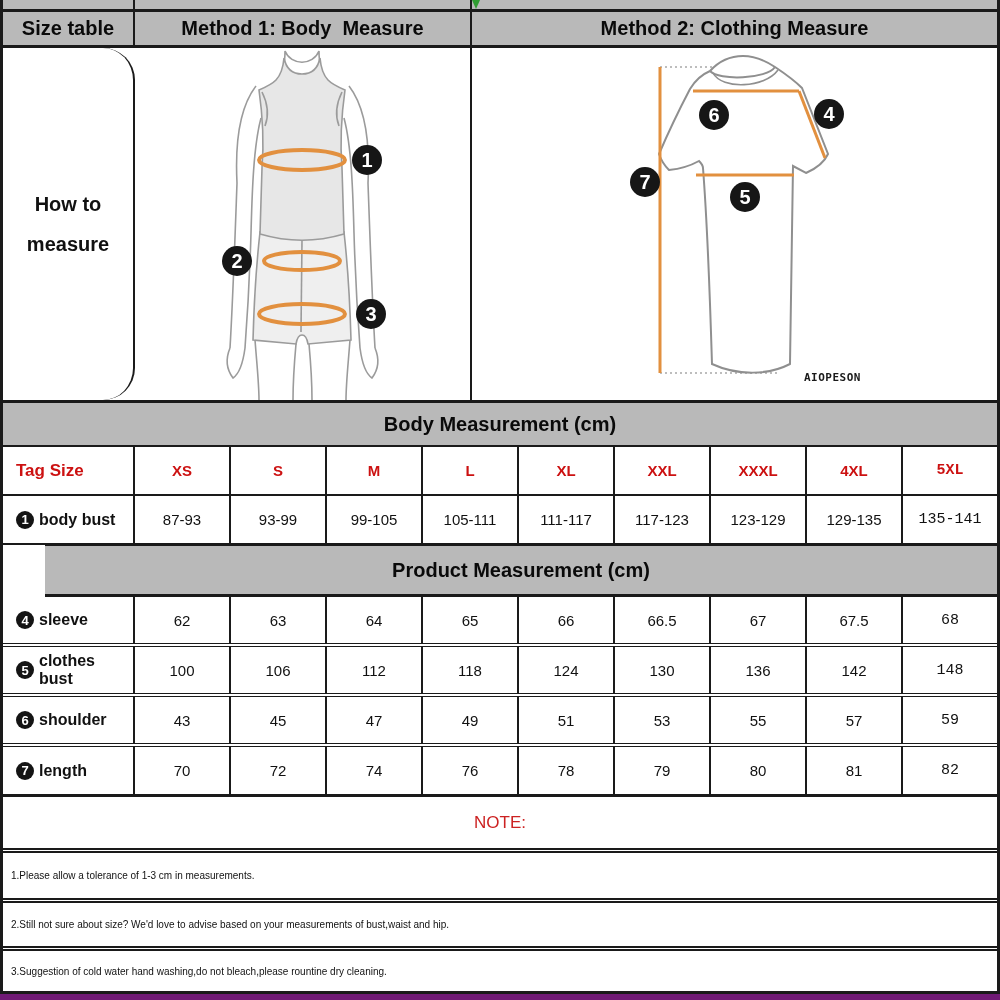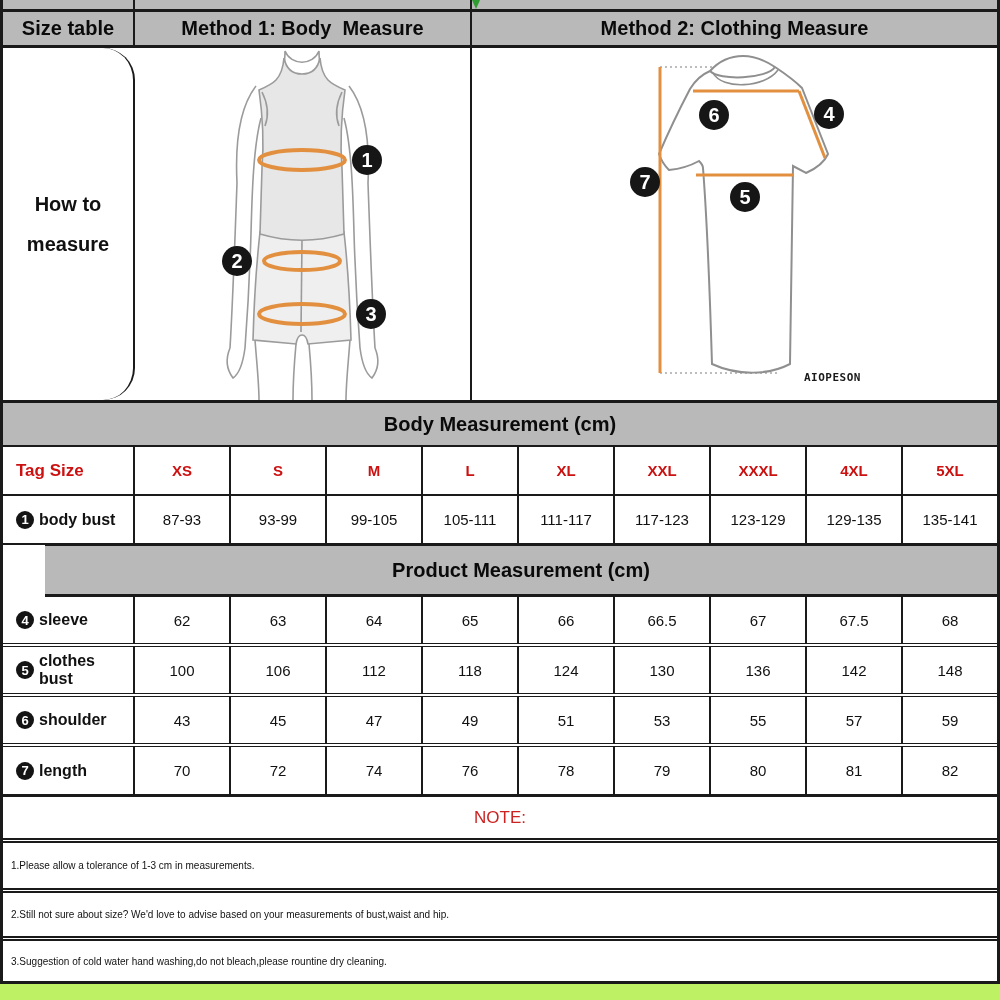--- a/index.html
+++ b/index.html
@@ -1,16 +1,16 @@
 <!DOCTYPE html>
 <html><head>
 <meta charset="utf-8">
 <style>
   html,body{margin:0;padding:0;background:#fff;}
-  .page{position:relative;width:1000px;height:1000px;background:#bef264;
+  .page{position:relative;width:1000px;height:1000px;background:#701a75;
         font-family:"Liberation Sans","DejaVu Sans",sans-serif;color:#111;overflow:hidden;}
   .chart{width:1000px;box-sizing:border-box;border-left:3px solid #1a1a1a;border-right:3px solid #1a1a1a;background:#fff;}
 
   
   .sliver{height:9px;background:#b9b9b9;position:relative;}
   .sliver .vline{position:absolute;top:0;width:2px;height:9px;background:#1a1a1a;}
   .green-flag{position:absolute;left:469px;top:0;width:0;height:0;
               border-left:4px solid transparent;border-right:4px solid transparent;border-top:9px solid #2f9c31;}
 
   
@@ -31,30 +31,30 @@
   .band{box-sizing:border-box;height:47px;background:#b9b9b9;border-top:3px solid #1a1a1a;border-bottom:2px solid #1a1a1a;
         display:flex;align-items:center;justify-content:center;font-weight:bold;font-size:20px;color:#0a0a0a;}
   #pm-band{height:52px;border-top:1px solid #1a1a1a;border-bottom:3px solid #1a1a1a;margin-left:42px;}
 
   
   .mrow{display:flex;height:49px;border-bottom:2px solid #1a1a1a;background:#fff;box-sizing:border-box;}
   #product-rows .mrow{height:50px;border-bottom:4px double #1a1a1a;}
   #product-rows .mrow:last-child{border-bottom:3px solid #1a1a1a;}
   .mcell{box-sizing:border-box;display:flex;align-items:center;justify-content:center;
          border-right:2px solid #1a1a1a;font-size:15px;color:#111;}
-  .mcell:last-child{border-right:none;}
+  .mcell:last-child{border-right:none;font-family:Liberation Mono, monospace;}
   .mcell.label{flex:0 0 132px;justify-content:flex-start;padding-left:13px;font-weight:bold;font-size:16px;gap:5px;}
   .mcell.val{flex:1 1 0;}
   .red{color:#cc1111;font-weight:bold;}
   #size-header-row .label{font-size:17px;}
   .marker{flex:0 0 auto;width:18px;height:18px;border-radius:50%;background:#141414;color:#fff;
           display:inline-flex;align-items:center;justify-content:center;font-size:13px;font-weight:bold;}
 
   
-  .note-title{box-sizing:border-box;height:46px;display:flex;align-items:center;justify-content:center;
+  .note-title{box-sizing:border-box;height:56px;display:flex;align-items:center;justify-content:center;
               color:#cc2222;font-size:17px;border-bottom:5px double #1a1a1a;background:#fff;}
   .note-row{box-sizing:border-box;display:flex;align-items:center;padding-left:8px;font-size:10px;color:#111;
             border-bottom:5px double #1a1a1a;background:#fff;}
   .note-row.last{border-bottom:3px solid #1a1a1a;}
 </style>
 </head>
 <body>
 
 <div class="page">
   <div class="chart">

